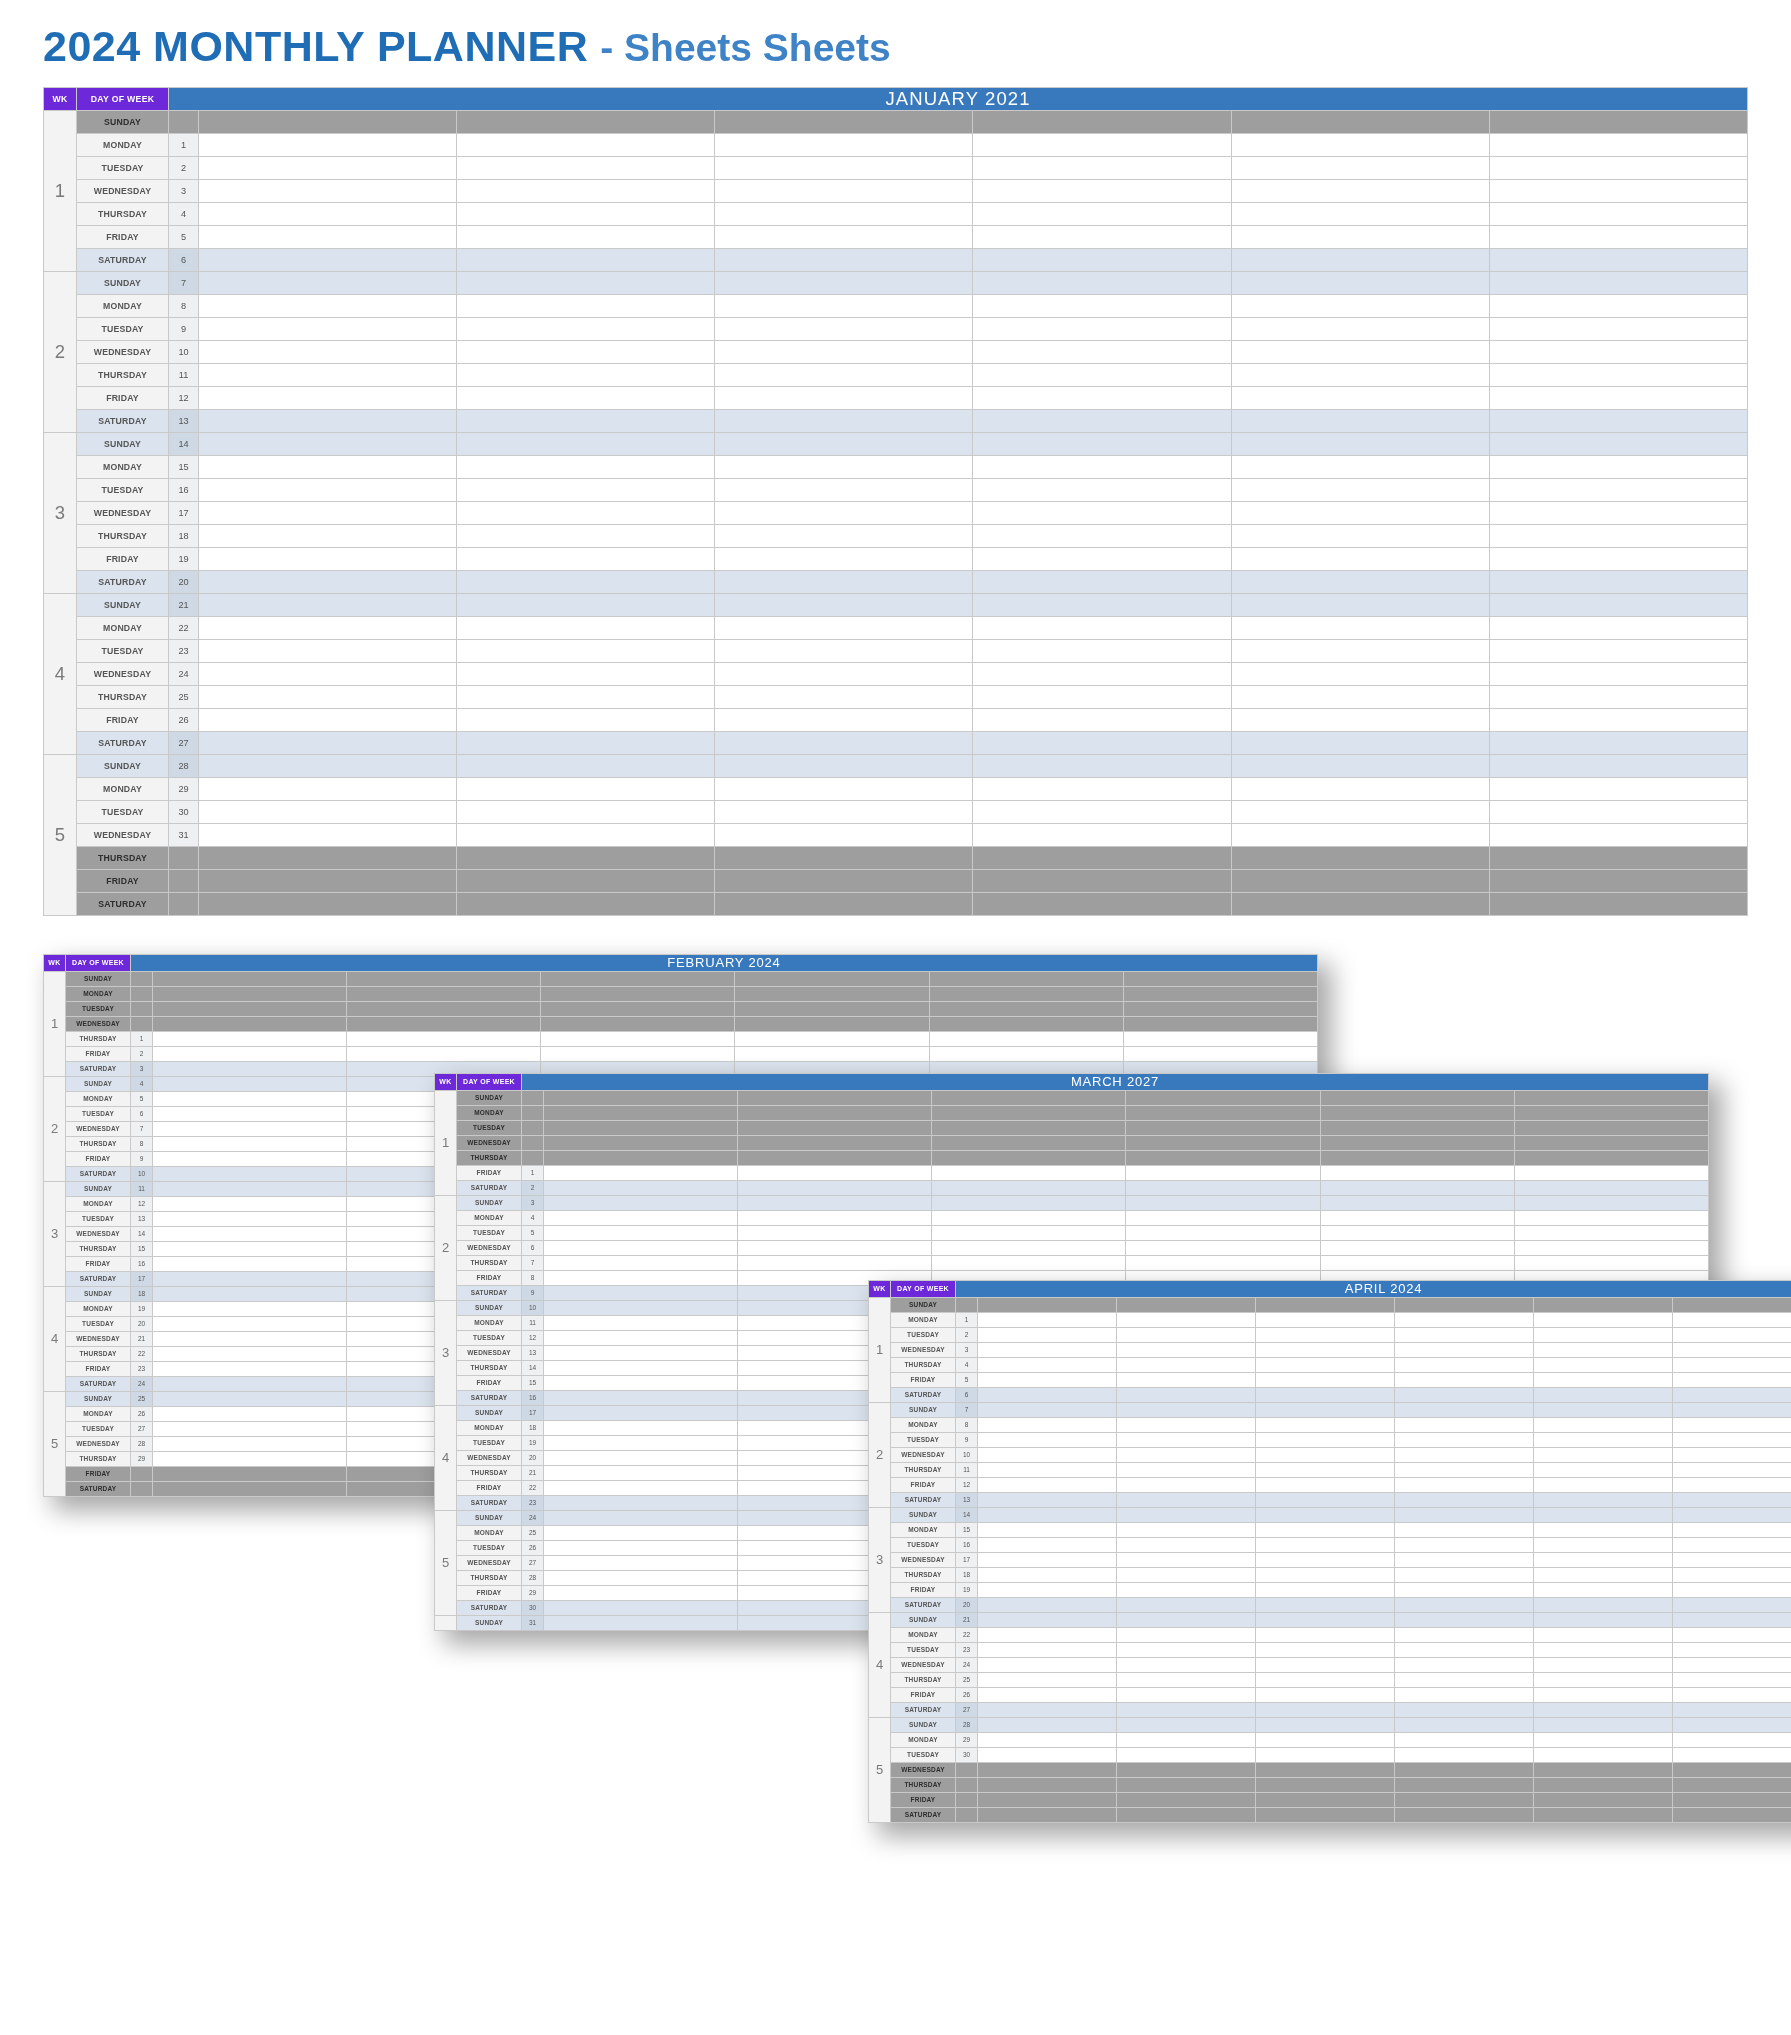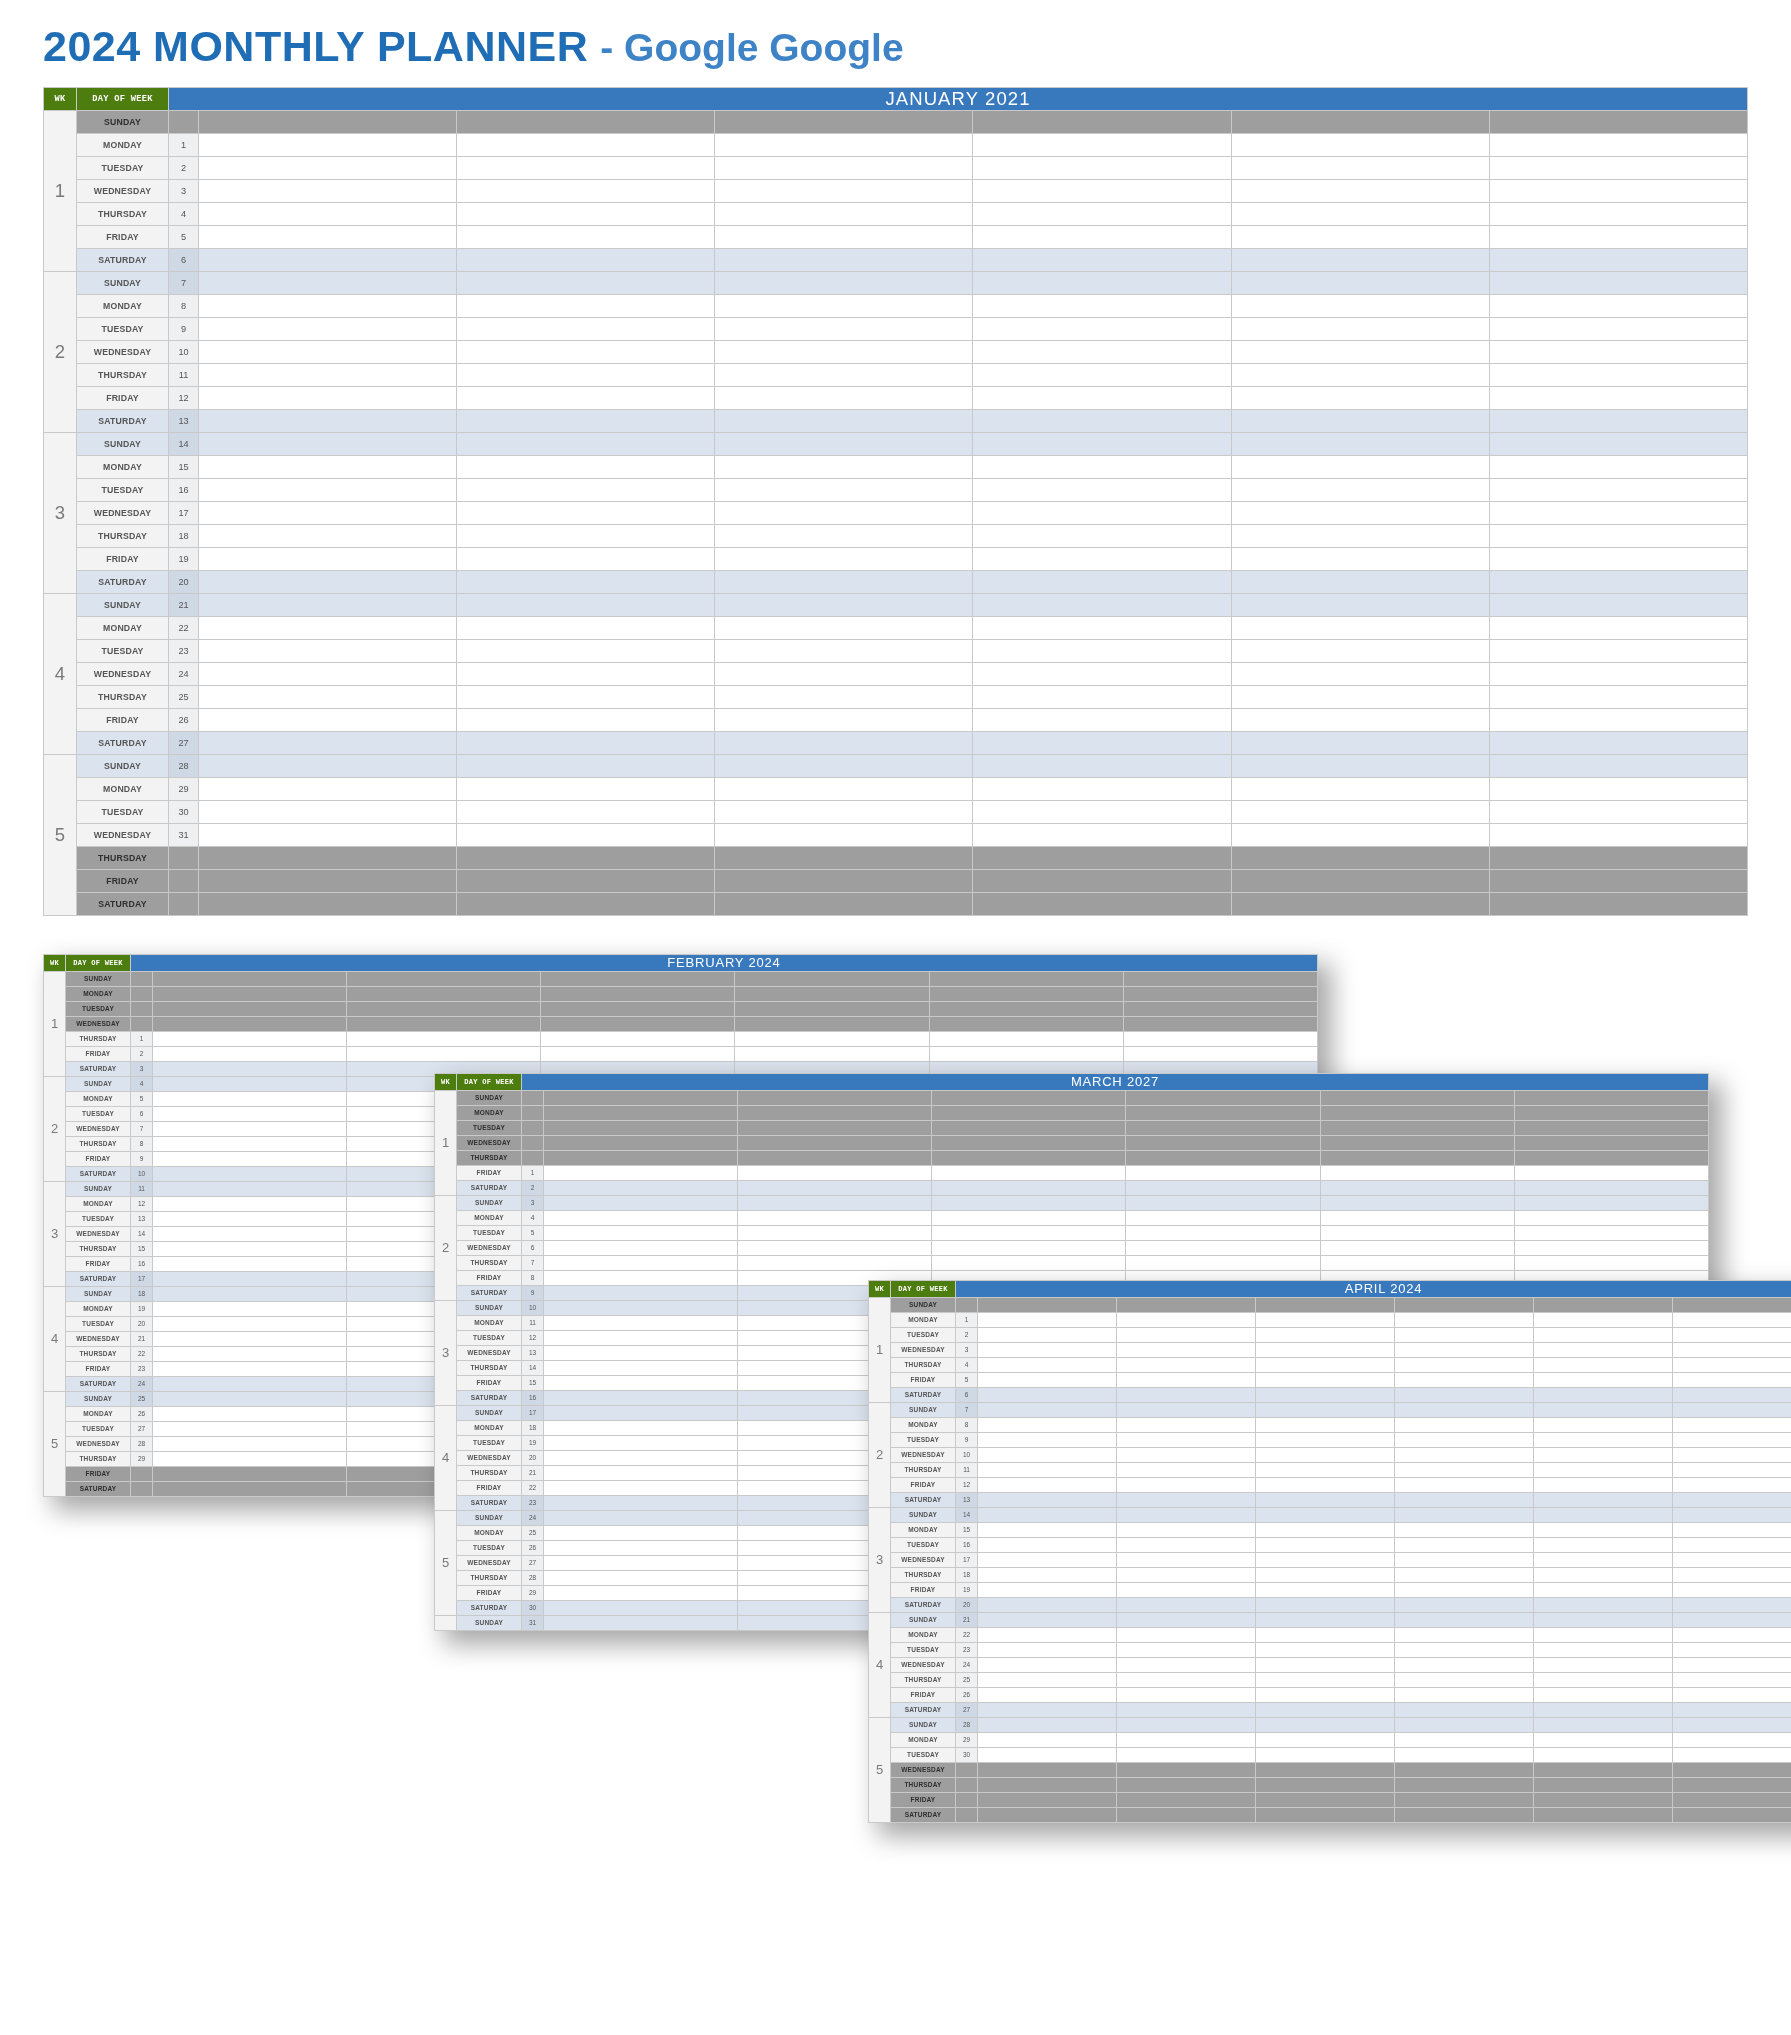--- a/index.html
+++ b/index.html
@@ -6,21 +6,21 @@
   *,*:before,*:after{box-sizing:inherit;}
   .page{width:1791px;padding:22px 43px 109px 43px;position:relative;}
   .title-row{display:flex;align-items:baseline;gap:12px;margin-bottom:16.3px;}
   .title-main{font-size:43px;font-weight:700;color:#1f6db5;letter-spacing:0.5px;}
   .title-sub{font-size:39px;font-weight:700;color:#3f83c7;}
   table.cal{border-collapse:collapse;width:100%;table-layout:fixed;font-size:10.3px;color:#333;}
   table.cal col.wk{width:33px;}
   table.cal col.dow{width:92px;}
   table.cal col.dnum{width:30px;}
   table.cal th,table.cal td{border:0.5px solid #c9c9c9;padding:0;}
-  th.hdr-wk,th.hdr-dow{background:#4d7c0f;color:#fff;font-weight:700;font-size:8.7px;height:23px;letter-spacing:0.3px;font-family:Liberation Mono, monospace;}
+  th.hdr-wk,th.hdr-dow{background:#6d28d9;color:#fff;font-weight:700;font-size:8.7px;height:23px;letter-spacing:0.3px;}
   th.hdr-month{background:#3879bd;color:#fff;font-weight:400;font-size:18.5px;height:23px;letter-spacing:1.1px;font-family:"Arial Narrow",Arial,sans-serif;}
   td.wkcell{background:#f3f3f3;color:#7a7a7a;text-align:center;font-size:18.5px;font-family:"Arial Narrow",Arial,sans-serif;font-weight:300;}
   td.dow{background:#f3f3f3;color:#555;text-align:center;font-weight:700;font-size:8.7px;height:23px;letter-spacing:0.2px;}
   td.dnum{background:#eef0f2;color:#555;text-align:center;font-size:9.2px;}
   td.slot{background:#fff;}
   tr.we td.dow{background:#dbe3ee;}
   tr.we td.dnum{background:#cfd9e6;}
   tr.we td.slot{background:#dbe3ee;}
   tr.out td.dow,tr.out td.dnum,tr.out td.slot{background:#9e9e9e !important;}
   tr.out td.dow{color:#2e2e2e;}
@@ -35,21 +35,21 @@
   .thumb table.cal col.wk{width:22px;}
   .thumb table.cal col.dow{width:65px;}
   .thumb table.cal col.dnum{width:22px;}
 </style>
 </head>
 <body>
 <div class="page">
 
 <div class="title-row">
   <span class="title-main">2024 MONTHLY PLANNER</span>
-  <span class="title-sub">- Google Google</span>
+  <span class="title-sub">- Sheets Sheets</span>
 </div>
 
 <div id="month-0" class="month-wrap">
       <table class="cal">
         <colgroup>
           <col class="wk">
           <col class="dow">
           <col class="dnum">
           <col>
           <col>

